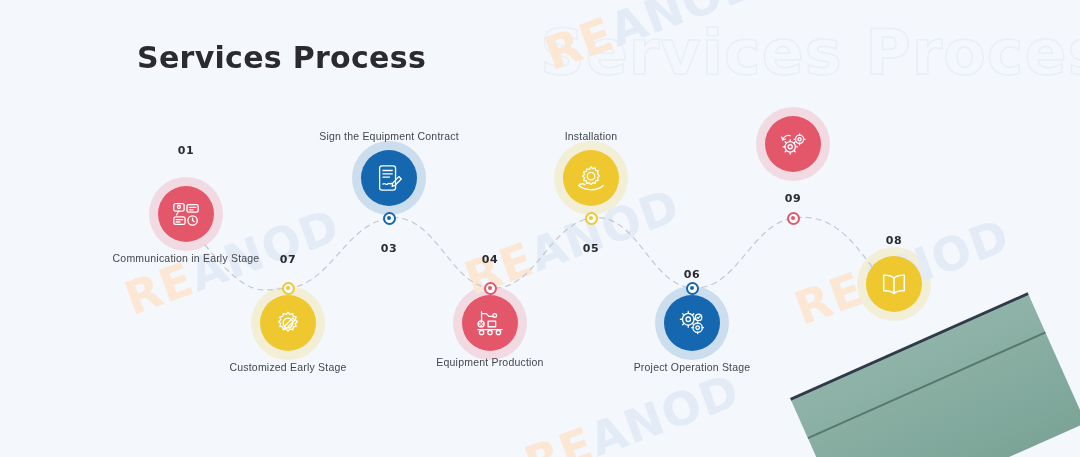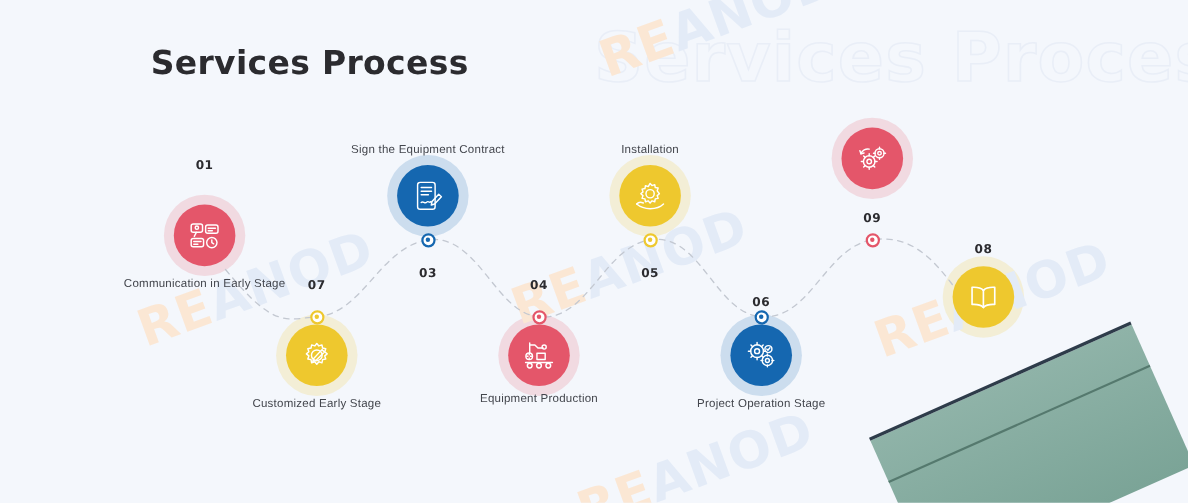--- a/index.html
+++ b/index.html
@@ -352,21 +352,21 @@
       <path d="M5 11.5a7 7 0 0 1 8-4.5"></path>
                 <path d="M4 8.6l1 3 3-.8"></path>
     </svg>
             </span>
                </div>
         </div>
                       <div style="margin-top:20px">
           <div class="num">09</div>
         </div>
       </div>
-      <div class="step" style="left: 894px; top: 220px;">
+      <div class="step" style="left: 894px; top: 234px;">
         <div style="height:22px;display:flex;align-items:flex-start;justify-content:center;">
           <div class="num">08</div>
         </div>
                       <div>
           <div class="bubble bg-yellow">
                  <span>
     <svg width="30" height="30" viewBox="0 0 32 32" fill="none" stroke="#fff" stroke-width="1.6" stroke-linecap="round" stroke-linejoin="round">
       <path d="M16 9.5C13.5 7 10 6.3 5 6.6v16.6c5-.3 8.5.4 11 2.9"></path>
       <path d="M16 9.5c2.5-2.5 6-3.2 11-2.9v16.6c-5-.3-8.5.4-11 2.9"></path>
       <path d="M16 9.5v16.6"></path>

